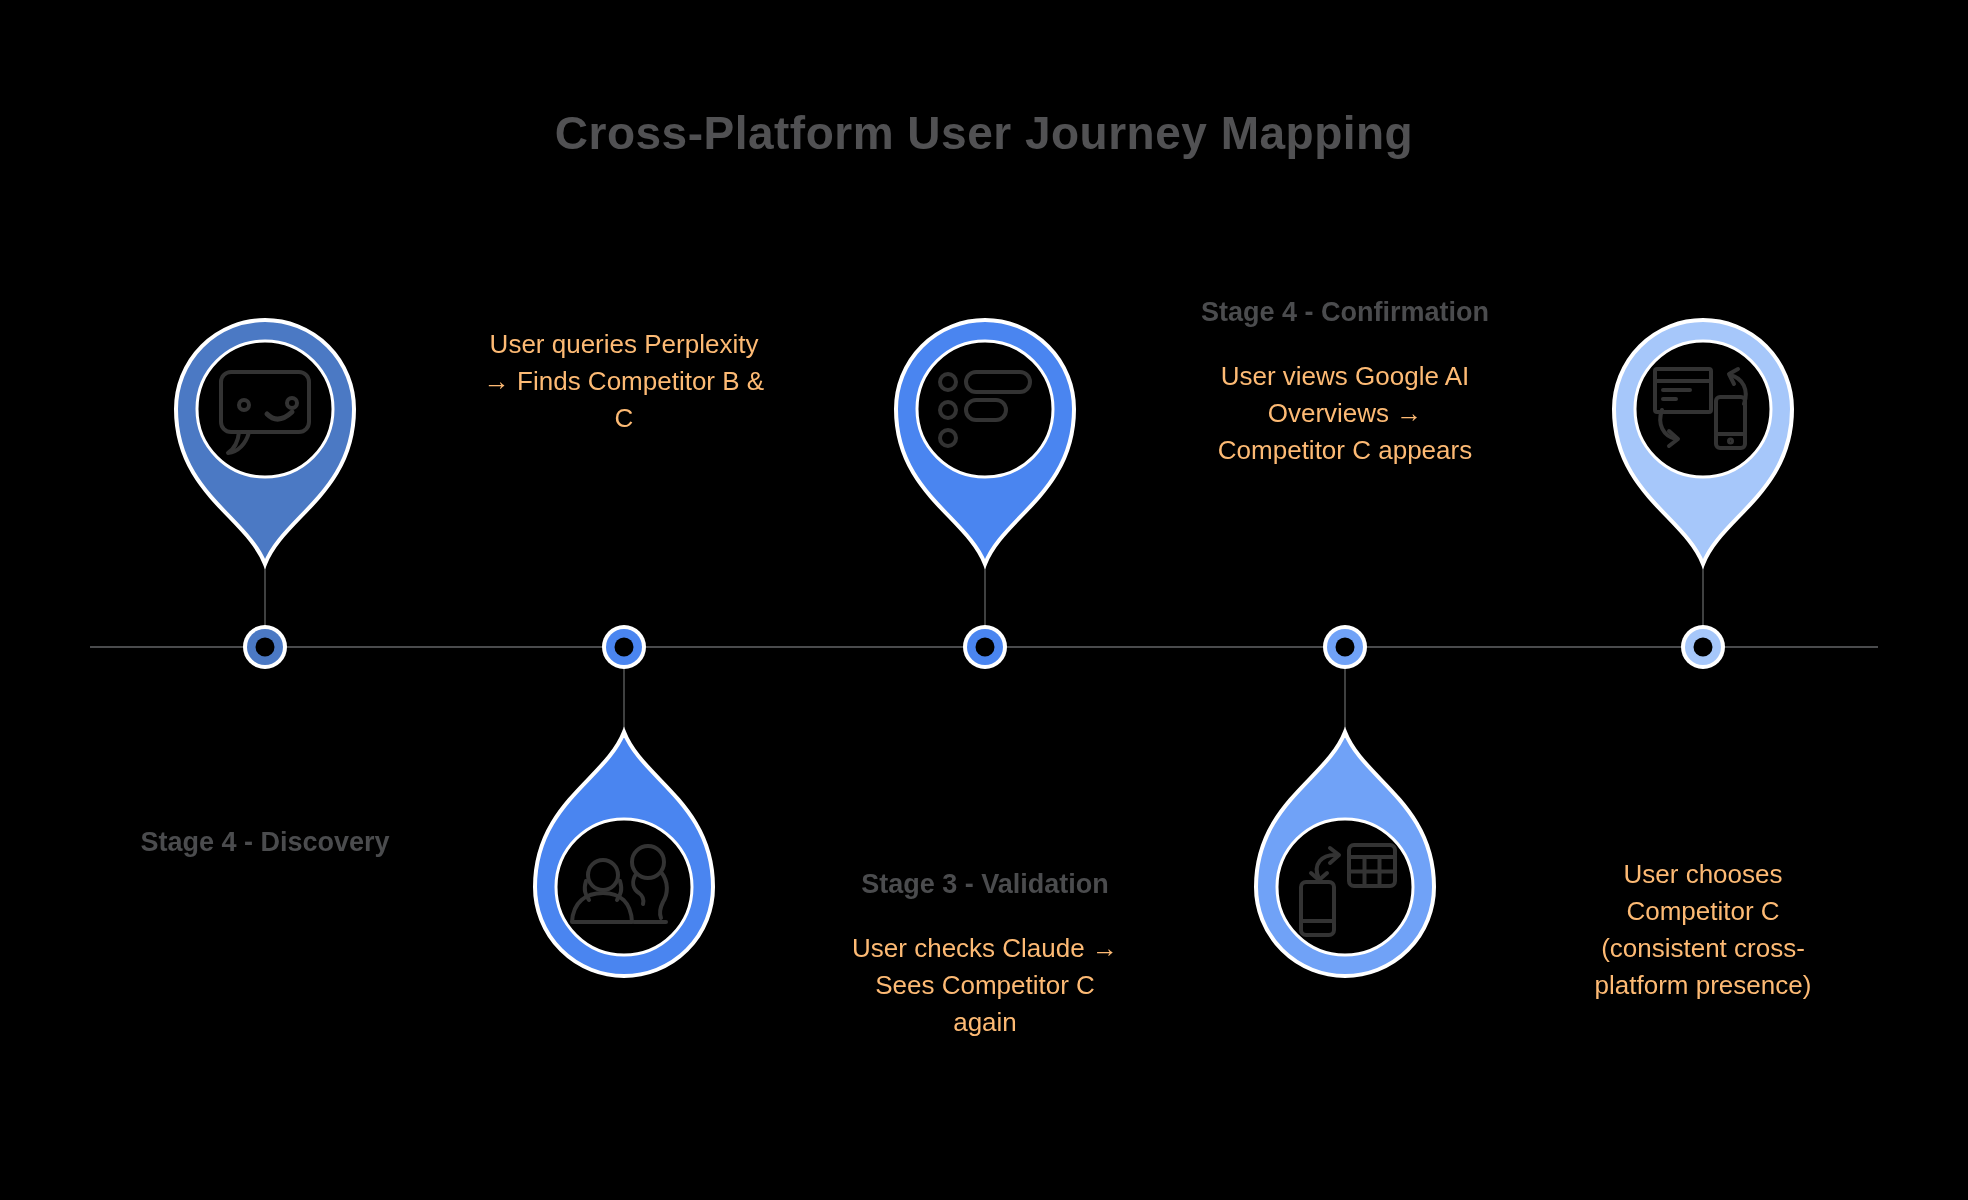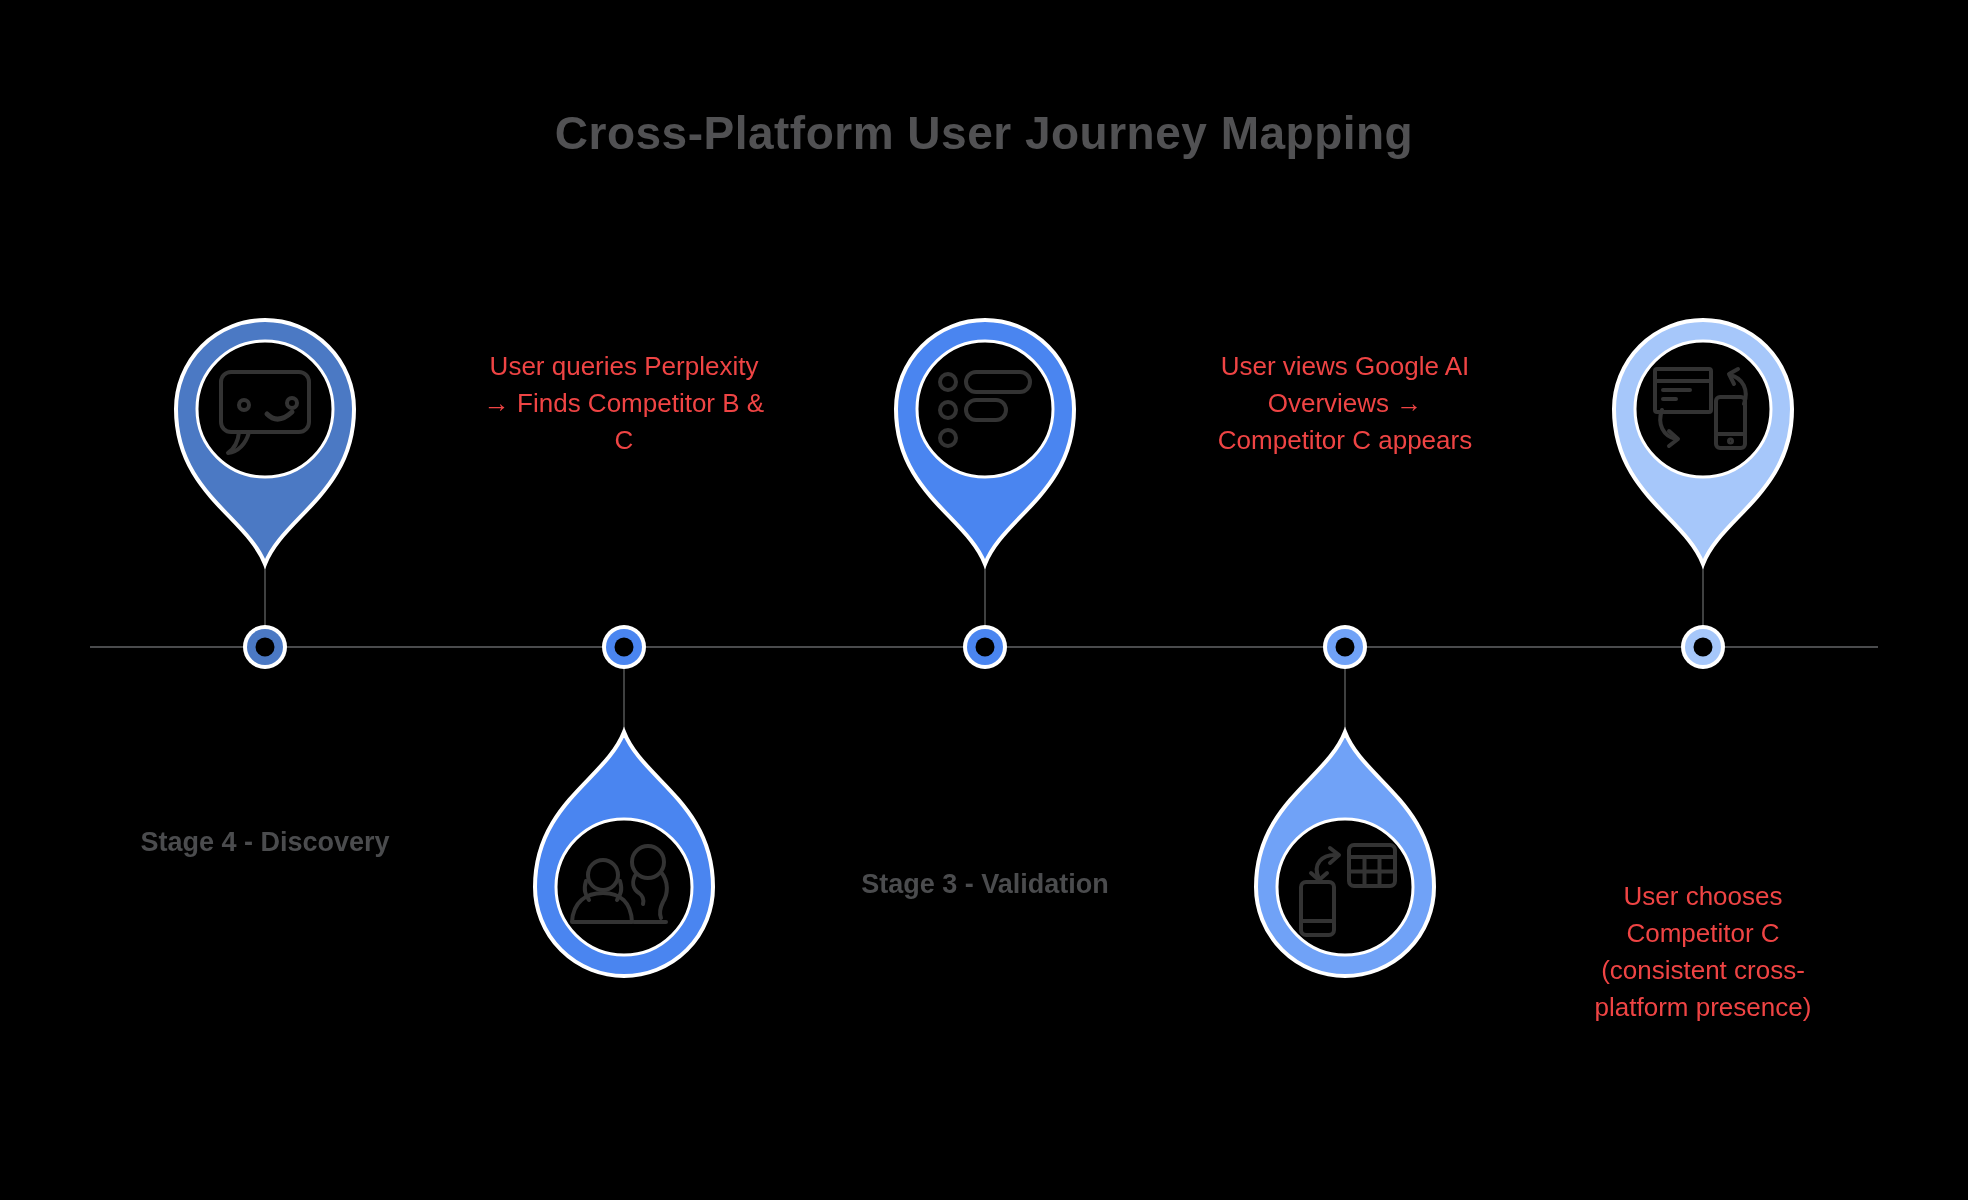--- a/index.html
+++ b/index.html
@@ -37,21 +37,21 @@
   .node{position:absolute;top:624px;}
   .n1{left:242px}.n2{left:601px}.n3{left:962px}.n4{left:1322px}.n5{left:1680px}
 
   .label-block{position:absolute;width:460px;text-align:center;}
   .l1{left:35px;top:826px}
   .l2{left:394px;top:296px}
   .l3{left:755px;top:868px}
   .l4{left:1115px;top:296px}
   .l5{left:1473px;top:826px}
   .stage-title{font-size:27px;line-height:32px;font-weight:700;color:#4b4c4e;}
-  .stage-desc{margin-top:52px;font-size:26px;line-height:37px;color:#ef4444;white-space:pre-line;}
+  .stage-desc{margin-top:30px;font-size:26px;line-height:37px;color:#fdba74;white-space:pre-line;}
 
   .icon{stroke:#333;stroke-width:4;fill:none;stroke-linecap:round;stroke-linejoin:round;}
 </style>
 </head>
 <body>
 
 <div id="canvas">
 
   <h1 class="page-title">Cross-Platform User Journey Mapping</h1>
 
@@ -163,22 +163,26 @@
   <div class="label-block l1">
     <div class="stage-title">Stage 4 - Discovery</div>
   </div>
   <div class="label-block l2">
     <div class="stage-desc">User queries Perplexity
 → Finds Competitor B &amp;
 C</div>
   </div>
   <div class="label-block l3">
     <div class="stage-title">Stage 3 - Validation</div>
+    <div class="stage-desc">User checks Claude →
+Sees Competitor C
+again</div>
   </div>
   <div class="label-block l4">
+    <div class="stage-title">Stage 4 - Confirmation</div>
     <div class="stage-desc">User views Google AI
 Overviews →
 Competitor C appears</div>
   </div>
   <div class="label-block l5">
     <div class="stage-desc">User chooses
 Competitor C
 (consistent cross-
 platform presence)</div>
   </div>

